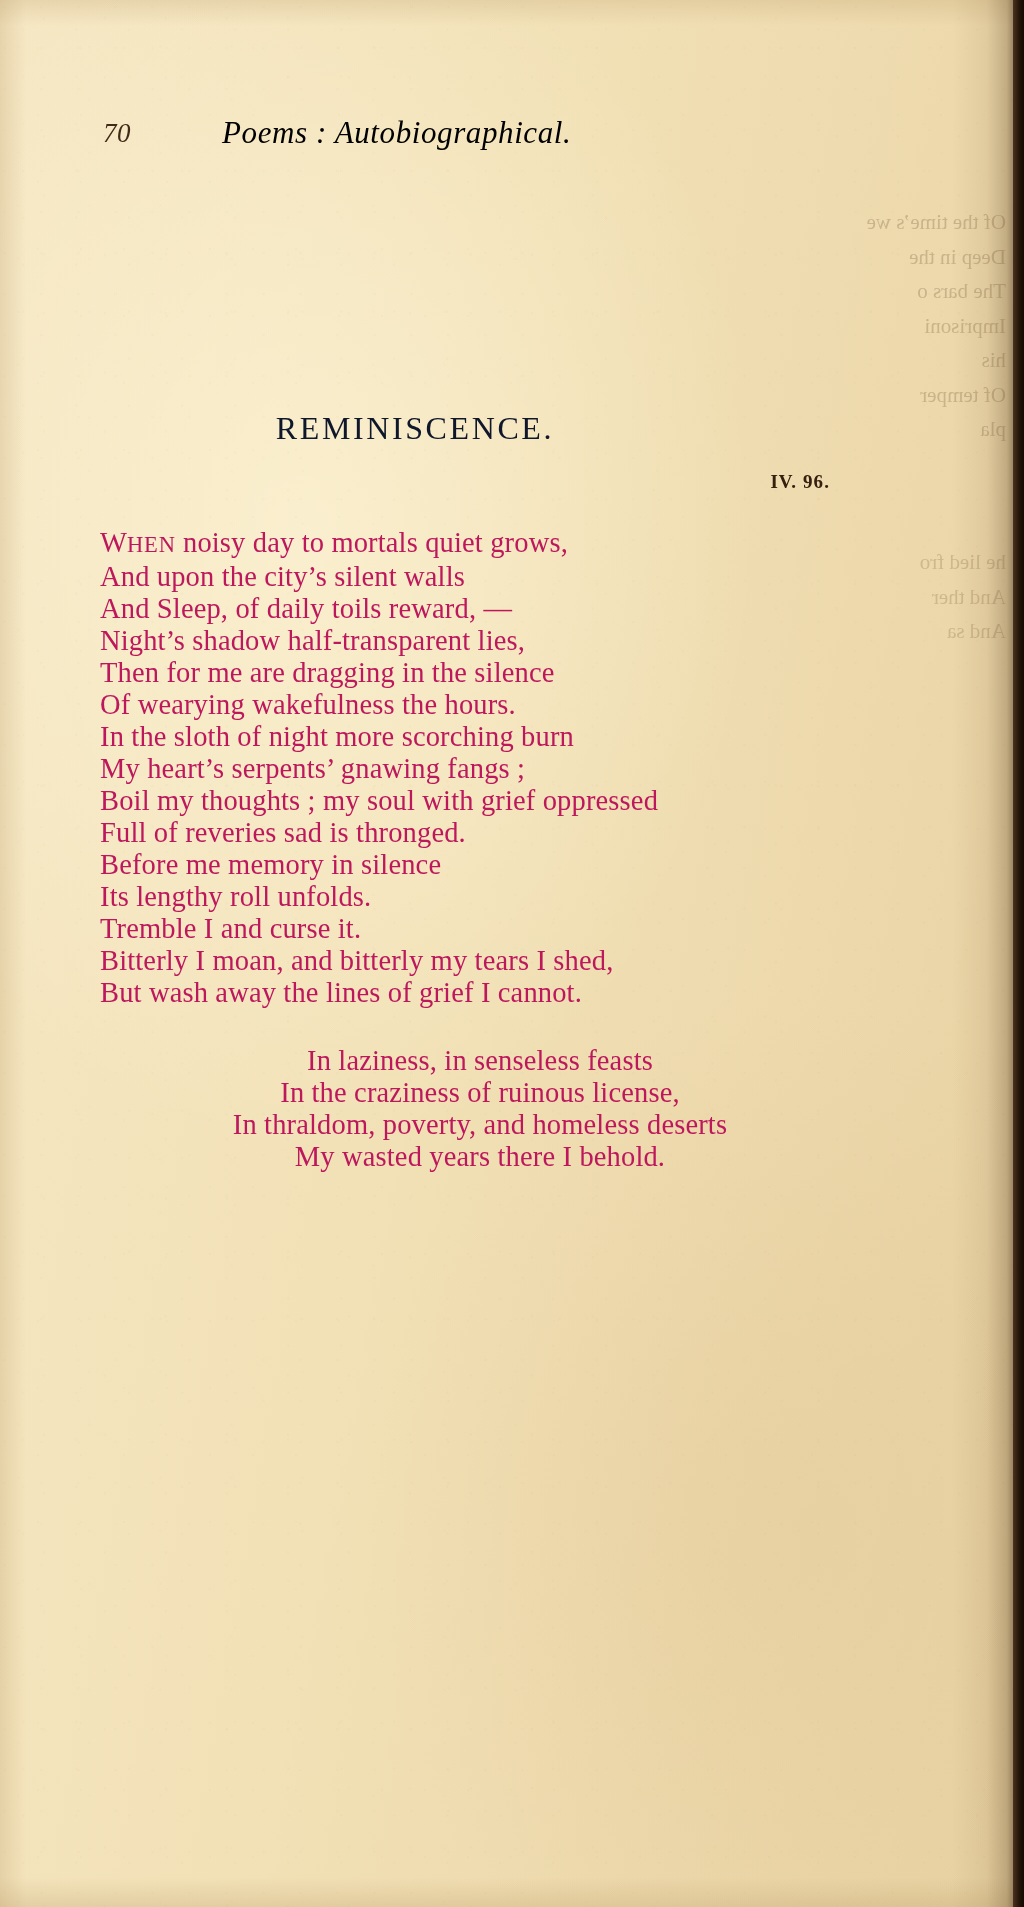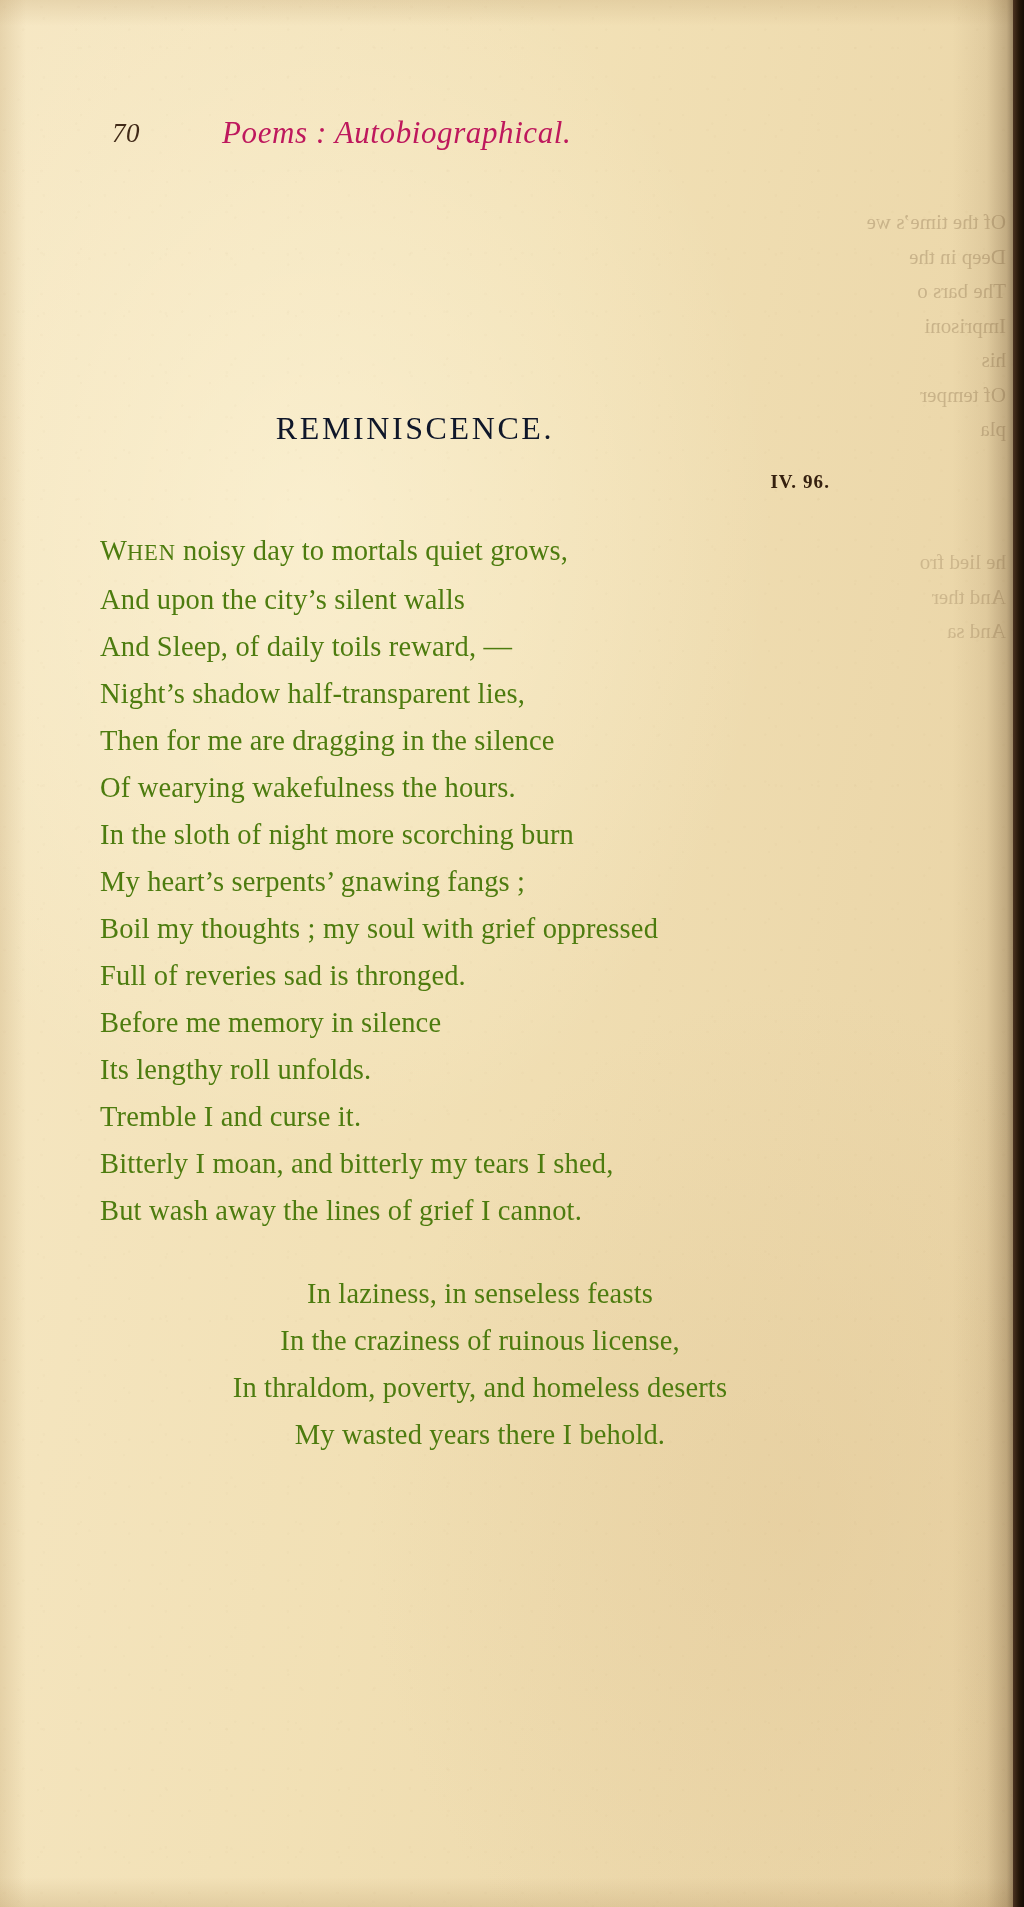--- a/index.html
+++ b/index.html
@@ -120,35 +120,35 @@
   
   .running-head {
     position: absolute;
     top: 118px;
     left: 100px;
     width: 700px;
     height: 40px;
   }
   .folio {
     position: absolute;
-    left: 12px;
+    left: 3px;
     top: 0;
     font-style: italic;
     font-size: 27px;
     letter-spacing: 0.5px;
     color: #412a18;
   }
   .head-title {
     position: absolute;
     left: 122px;
     top: -3px;
     font-style: italic;
     font-size: 31px;
     letter-spacing: 0.6px;
-    color: #be185d;
+    color: #000000;
     white-space: pre;
   }
 
   
   .poem-block {
     position: absolute;
     left: 0;
     top: 0;
     width: 1024px;
   }
@@ -181,23 +181,23 @@
     top: 527px;
     left: 100px;
     width: 760px;
   }
   .stanza {
     margin: 0 0 36px 0;
   }
   .stanza:last-child { margin-bottom: 0; text-align: center; }
   .line {
     font-size: 28.5px;
-    line-height: 47px;
+    line-height: 32px;
     letter-spacing: 0.15px;
-    color: #4d7c0f;
+    color: #be185d;
     white-space: pre;
   }
   .line .dropcaps {
     font-size: 28.5px;
   }
   .line .smallcaps {
     font-size: 22.5px;
     letter-spacing: 0.8px;
   }
 </style>

